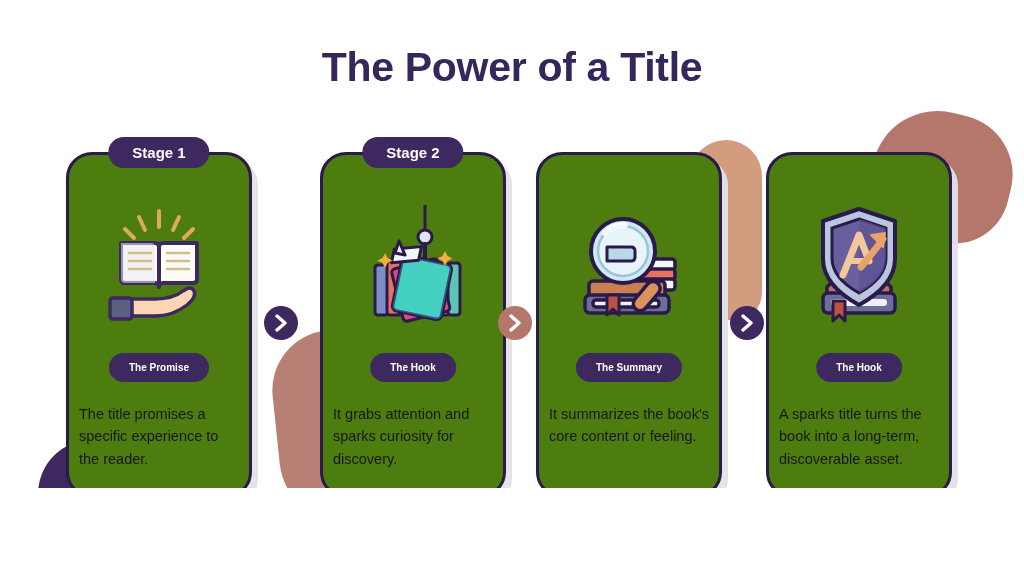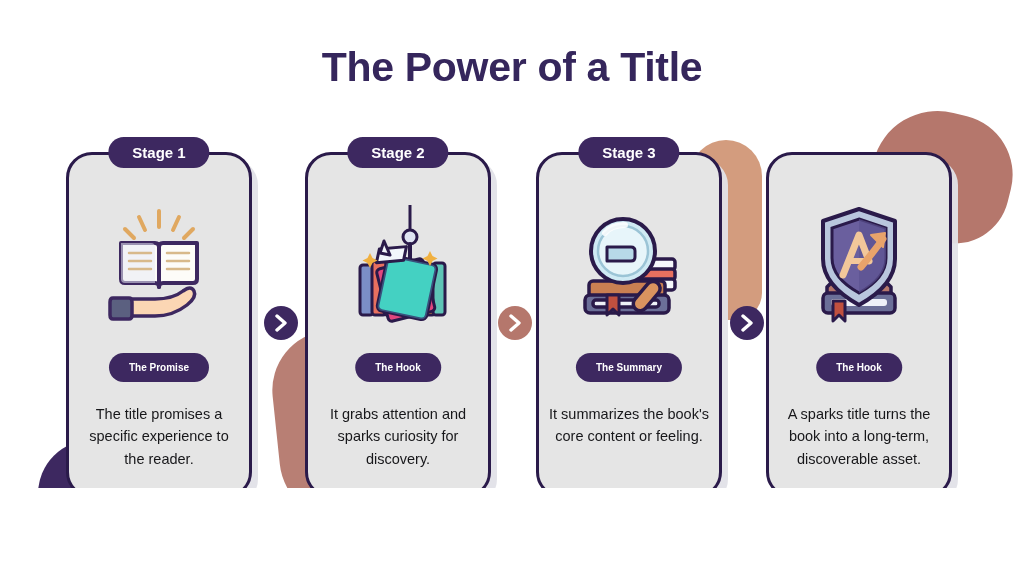--- a/index.html
+++ b/index.html
@@ -78,28 +78,28 @@
     letter-spacing: -0.3px;
     color: #35265c;
   }
 
   
   .card {
     position: absolute;
     top: 152px;
     width: 186px;
     height: 346px;
-    background: #e5e5e5;
+    background: #4d7c0f;
     border: 3px solid #2a1a4a;
     border-radius: 26px;
     box-shadow: 6px 7px 0 0 rgba(225,225,232,0.95);
     box-sizing: border-box;
   }
   .card-1 { left: 66px; }
-  .card-2 { left: 305px; }
+  .card-2 { left: 320px; }
   .card-3 { left: 536px; }
   .card-4 { left: 766px; }
 
   .stage-badge {
     position: absolute;
     top: -18px;
     left: 50%;
     transform: translateX(-50%);
     background: #3d2860;
     color: #ffffff;
@@ -135,21 +135,20 @@
     padding: 9px 20px;
     border-radius: 22px;
     white-space: nowrap;
   }
 
   .card-desc {
     position: absolute;
     top: 248px;
     left: 10px;
     right: 10px;
-    text-align: center;
     font-size: 14.5px;
     line-height: 1.55;
     color: #17171a;
   }
 
   
   .connector {
     position: absolute;
     top: 306px;
     width: 34px;
@@ -235,21 +234,20 @@
           <path d="M32 50 l2.5 5 5 2.5 -5 2.5 -2.5 5 -2.5 -5 -5 -2.5 5 -2.5 Z"></path>
           <path d="M92 48 l2.5 5 5 2.5 -5 2.5 -2.5 5 -2.5 -5 -5 -2.5 5 -2.5 Z"></path>
         </g>
       </svg>
     </div>
     <div class="label-pill">The Hook</div>
     <div class="card-desc">It grabs attention and sparks curiosity for discovery.</div>
   </div>
 
   <div class="card card-3">
-    <div class="stage-badge">Stage 3</div>
     <div class="icon-area">
       <svg width="124" height="120" viewBox="0 0 124 120">
         <g stroke="#2a1a4a" stroke-width="3.5" stroke-linejoin="round">
           <rect x="72" y="56" width="36" height="11" rx="3" fill="#f5f7fb"></rect>
           <rect x="72" y="66" width="36" height="11" rx="3" fill="#e8705f"></rect>
           <rect x="72" y="76" width="36" height="11" rx="3" fill="#f5f7fb"></rect>
           <rect x="22" y="78" width="76" height="16" rx="4" fill="#c97f52"></rect>
           <rect x="18" y="92" width="84" height="18" rx="5" fill="#6b6f98"></rect>
           <rect x="26" y="97" width="66" height="7" rx="3" fill="#eef1f8"></rect>
         </g>

